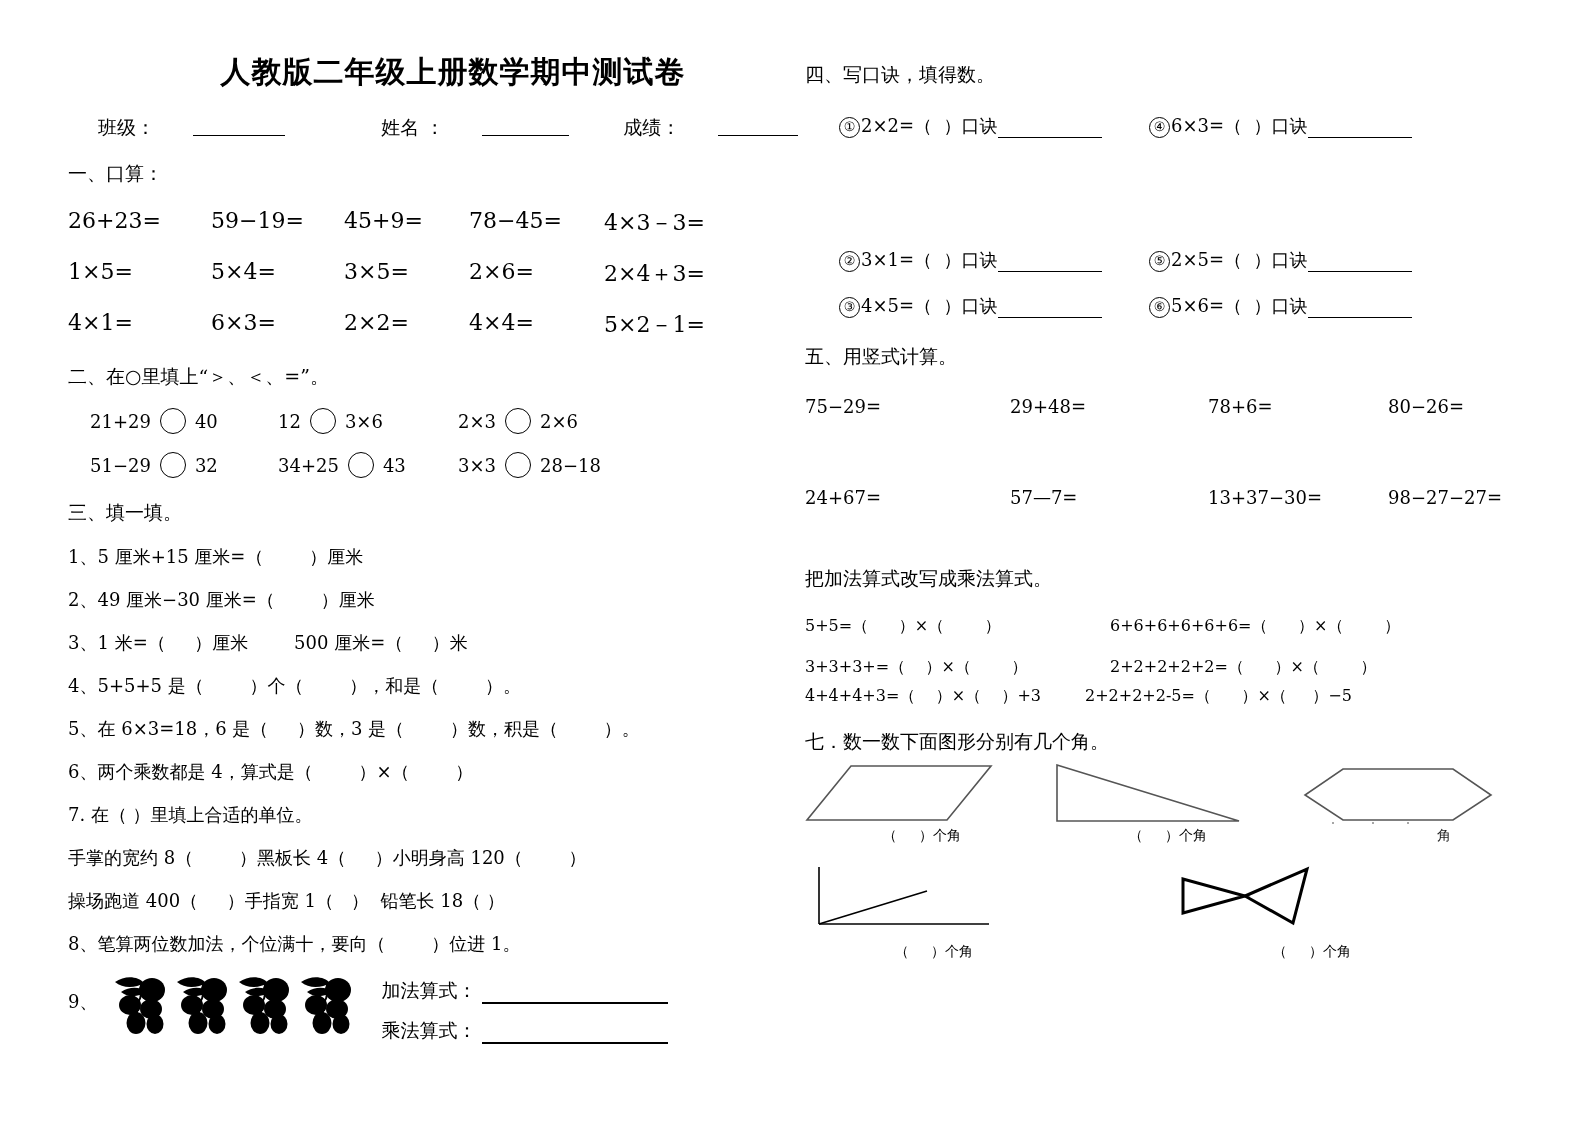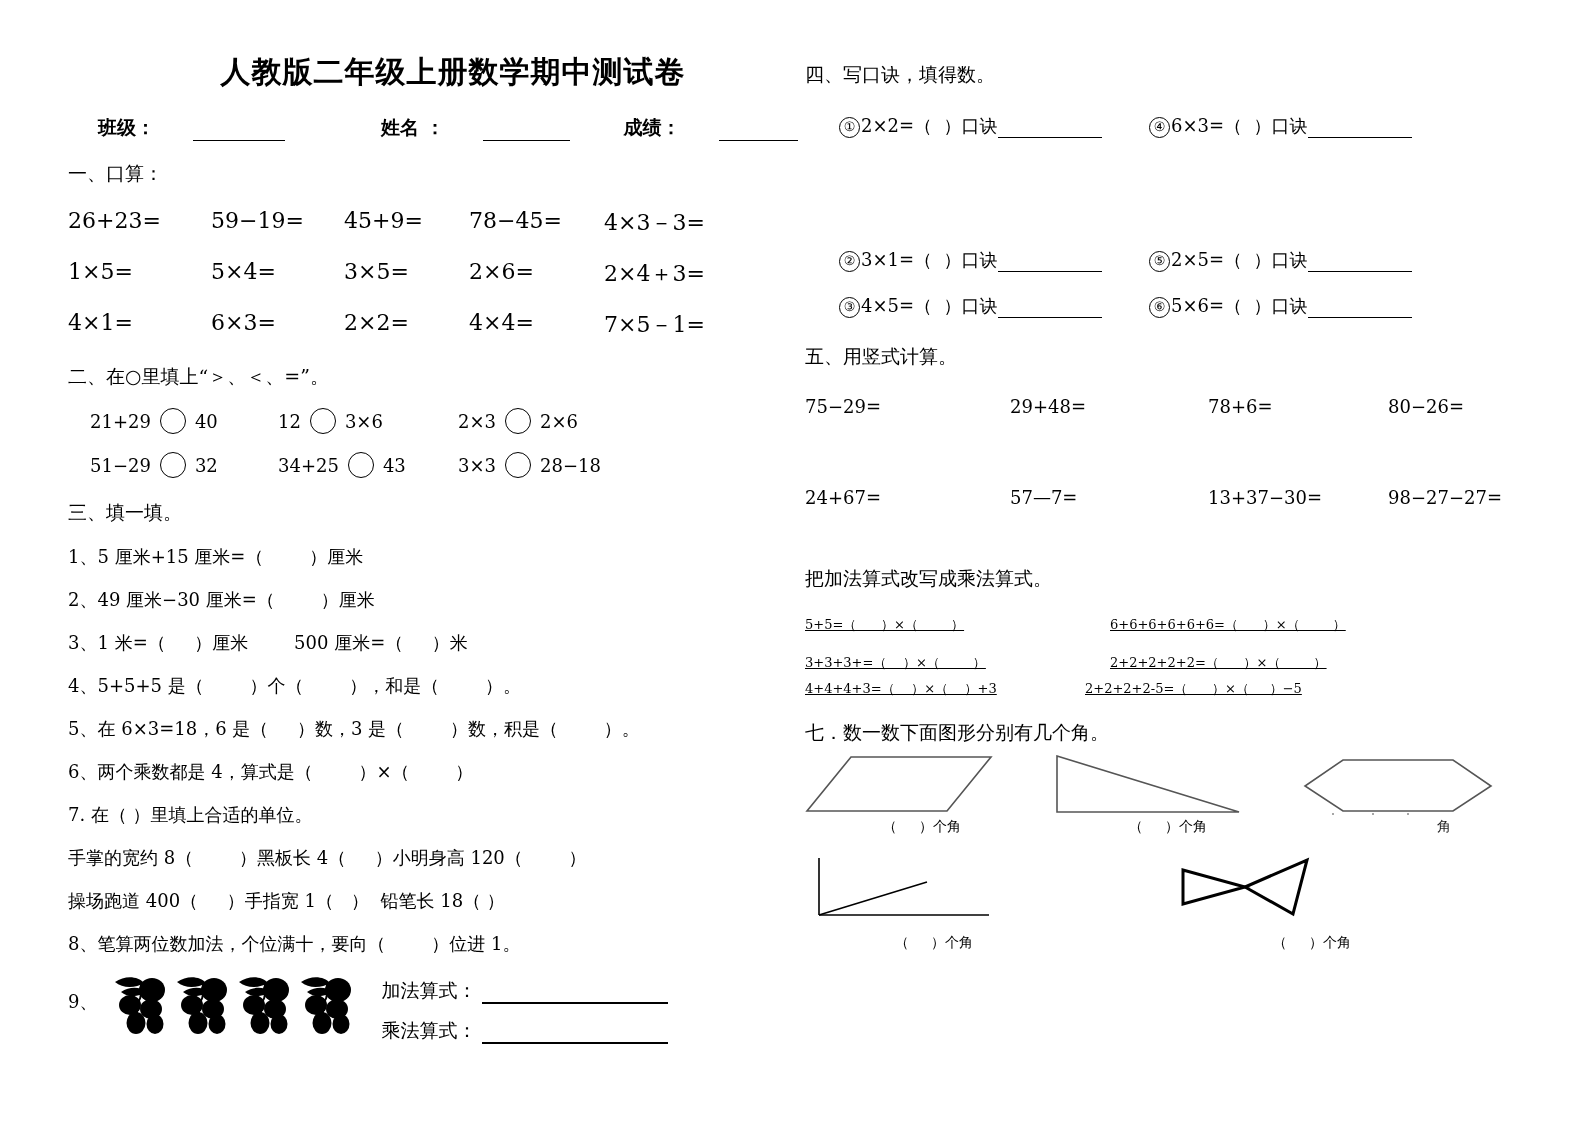--- a/index.html
+++ b/index.html
@@ -19,22 +19,22 @@
     text-align:center;
     font-family:"DejaVu Serif", serif;
     font-weight:bold;
     font-size:30px;
     letter-spacing:1px;
     margin-top:52px;
     margin-left:40px;
   }
 
   .hdr-row {
-    display:flex; align-items:flex-end;
-    font-weight:bold; font-size:19px;
+    display:flex; 
+    font-weight:normal; font-size:19px;
     margin-top:22px; margin-left:30px;gap:32px;
   }
   .hdr-lbl { white-space:pre; }
   .blank-line { border-bottom:1.6px solid #000; display:inline-block; }
 
   .sec-head { font-size:19px; margin-top:20px; white-space:pre; }
   .sec-head-r { font-size:19px; white-space:pre; }
 
   .oral-row { display:flex; font-size:22px; margin-top:21px; }
   .oral-row span { display:block; }
@@ -62,21 +62,21 @@
   .kj-item { display:flex; align-items:flex-end; white-space:pre; }
   .kj-blank { border-bottom:1.6px solid #000; display:inline-block; width:104px; height:15px; }
   .circled {
     display:inline-block; width:19px; height:19px; line-height:18px;
     border:1.3px solid #000; border-radius:50%;
     text-align:center; font-size:13px; margin-right:1px;
     vertical-align:1px;
   }
 
   .vert-row { display:flex; font-size:18px; }
-  .conv-row { display:flex; font-size:13px; white-space:pre;text-decoration:underline; }
+  .conv-row { display:flex; font-size:16px; white-space:pre; }
 
   .shape-row { display:flex; }
   .shape-cell { text-align:center; }
   .shape-label { font-size:14px; white-space:pre; margin-top:2px; }
   .faded { color:#1a1a1a; }
   svg { display:block; }
 </style>
 </head>
 <body>
 
@@ -109,21 +109,21 @@
       <span style="width:133px">5×4=</span>
       <span style="width:125px">3×5=</span>
       <span style="width:135px">2×6=</span>
       <span>2×4＋3=</span>
     </div>
     <div class="oral-row">
       <span style="width:143px">4×1=</span>
       <span style="width:133px">6×3=</span>
       <span style="width:125px">2×2=</span>
       <span style="width:135px">4×4=</span>
-      <span>7×5－1=</span>
+      <span>5×2－1=</span>
     </div>
 
     <div class="sec-head" style="margin-top:24px">二、在○里填上“＞、＜、=”。</div>
 
     <div class="cmp-row">
       <span class="cmp-item" style="width:188px">
         <span>21+29</span>
         <span class="circle"></span>
         <span>40</span>
       </span>

